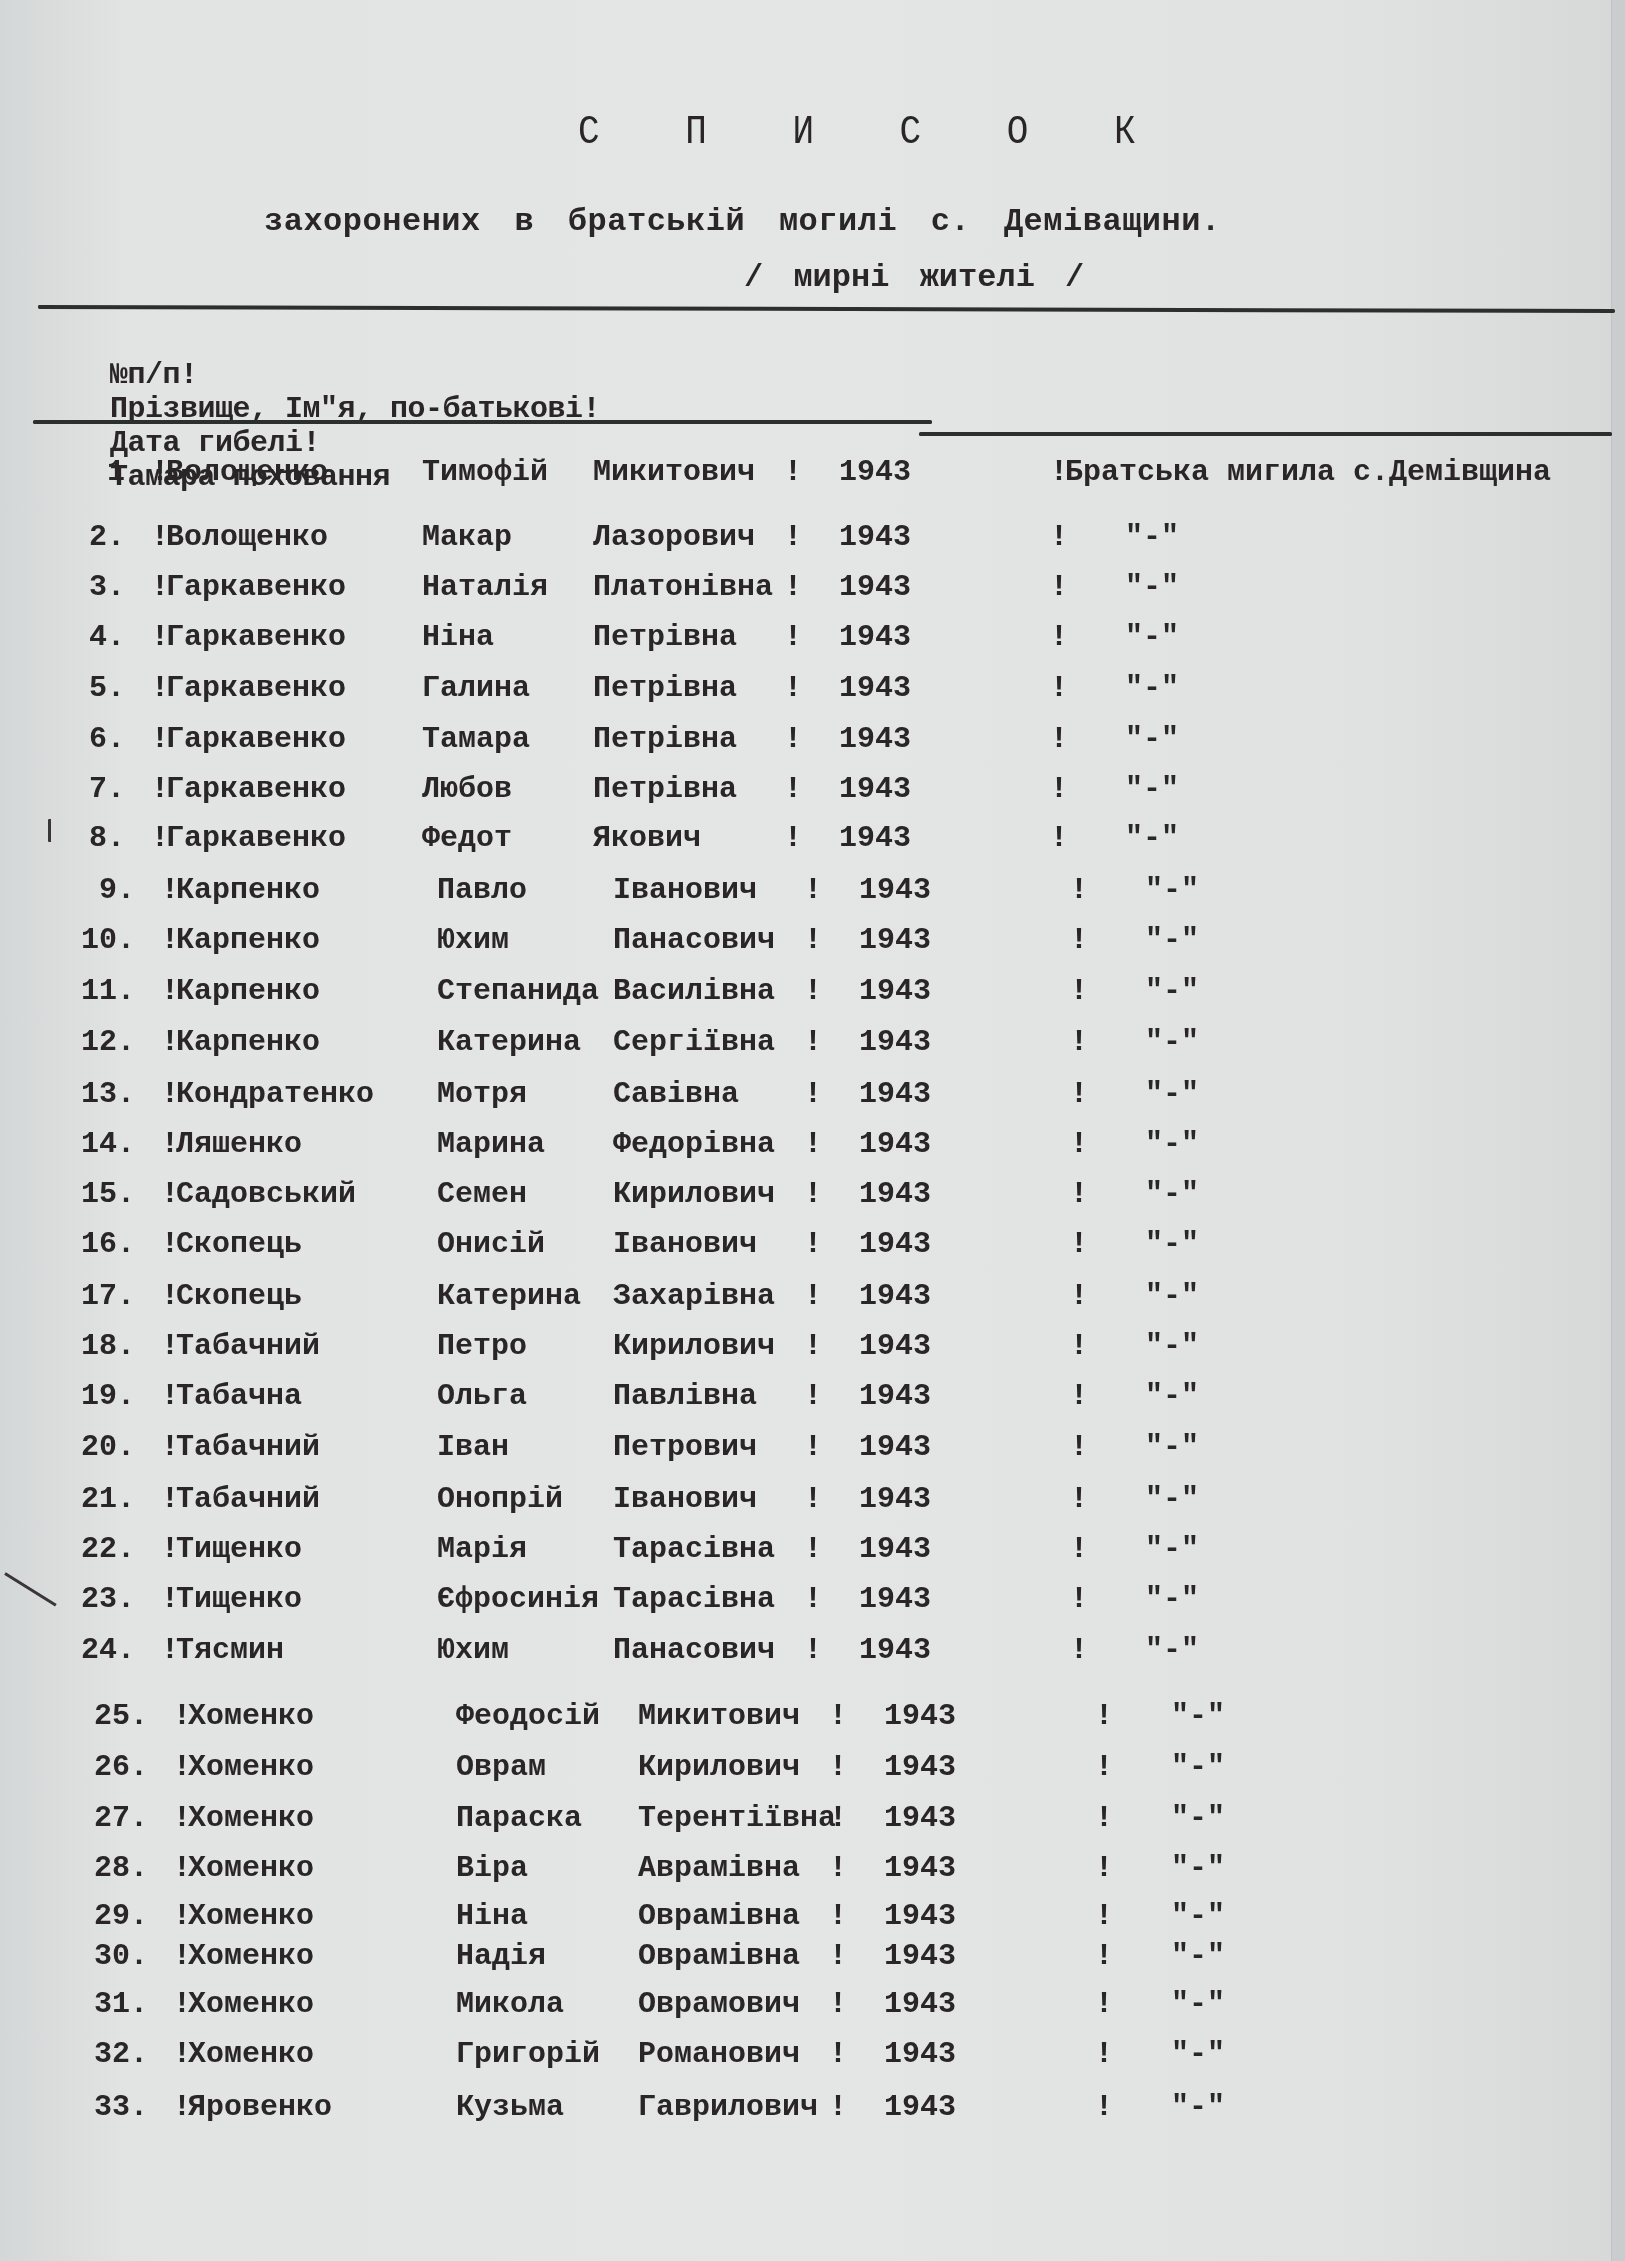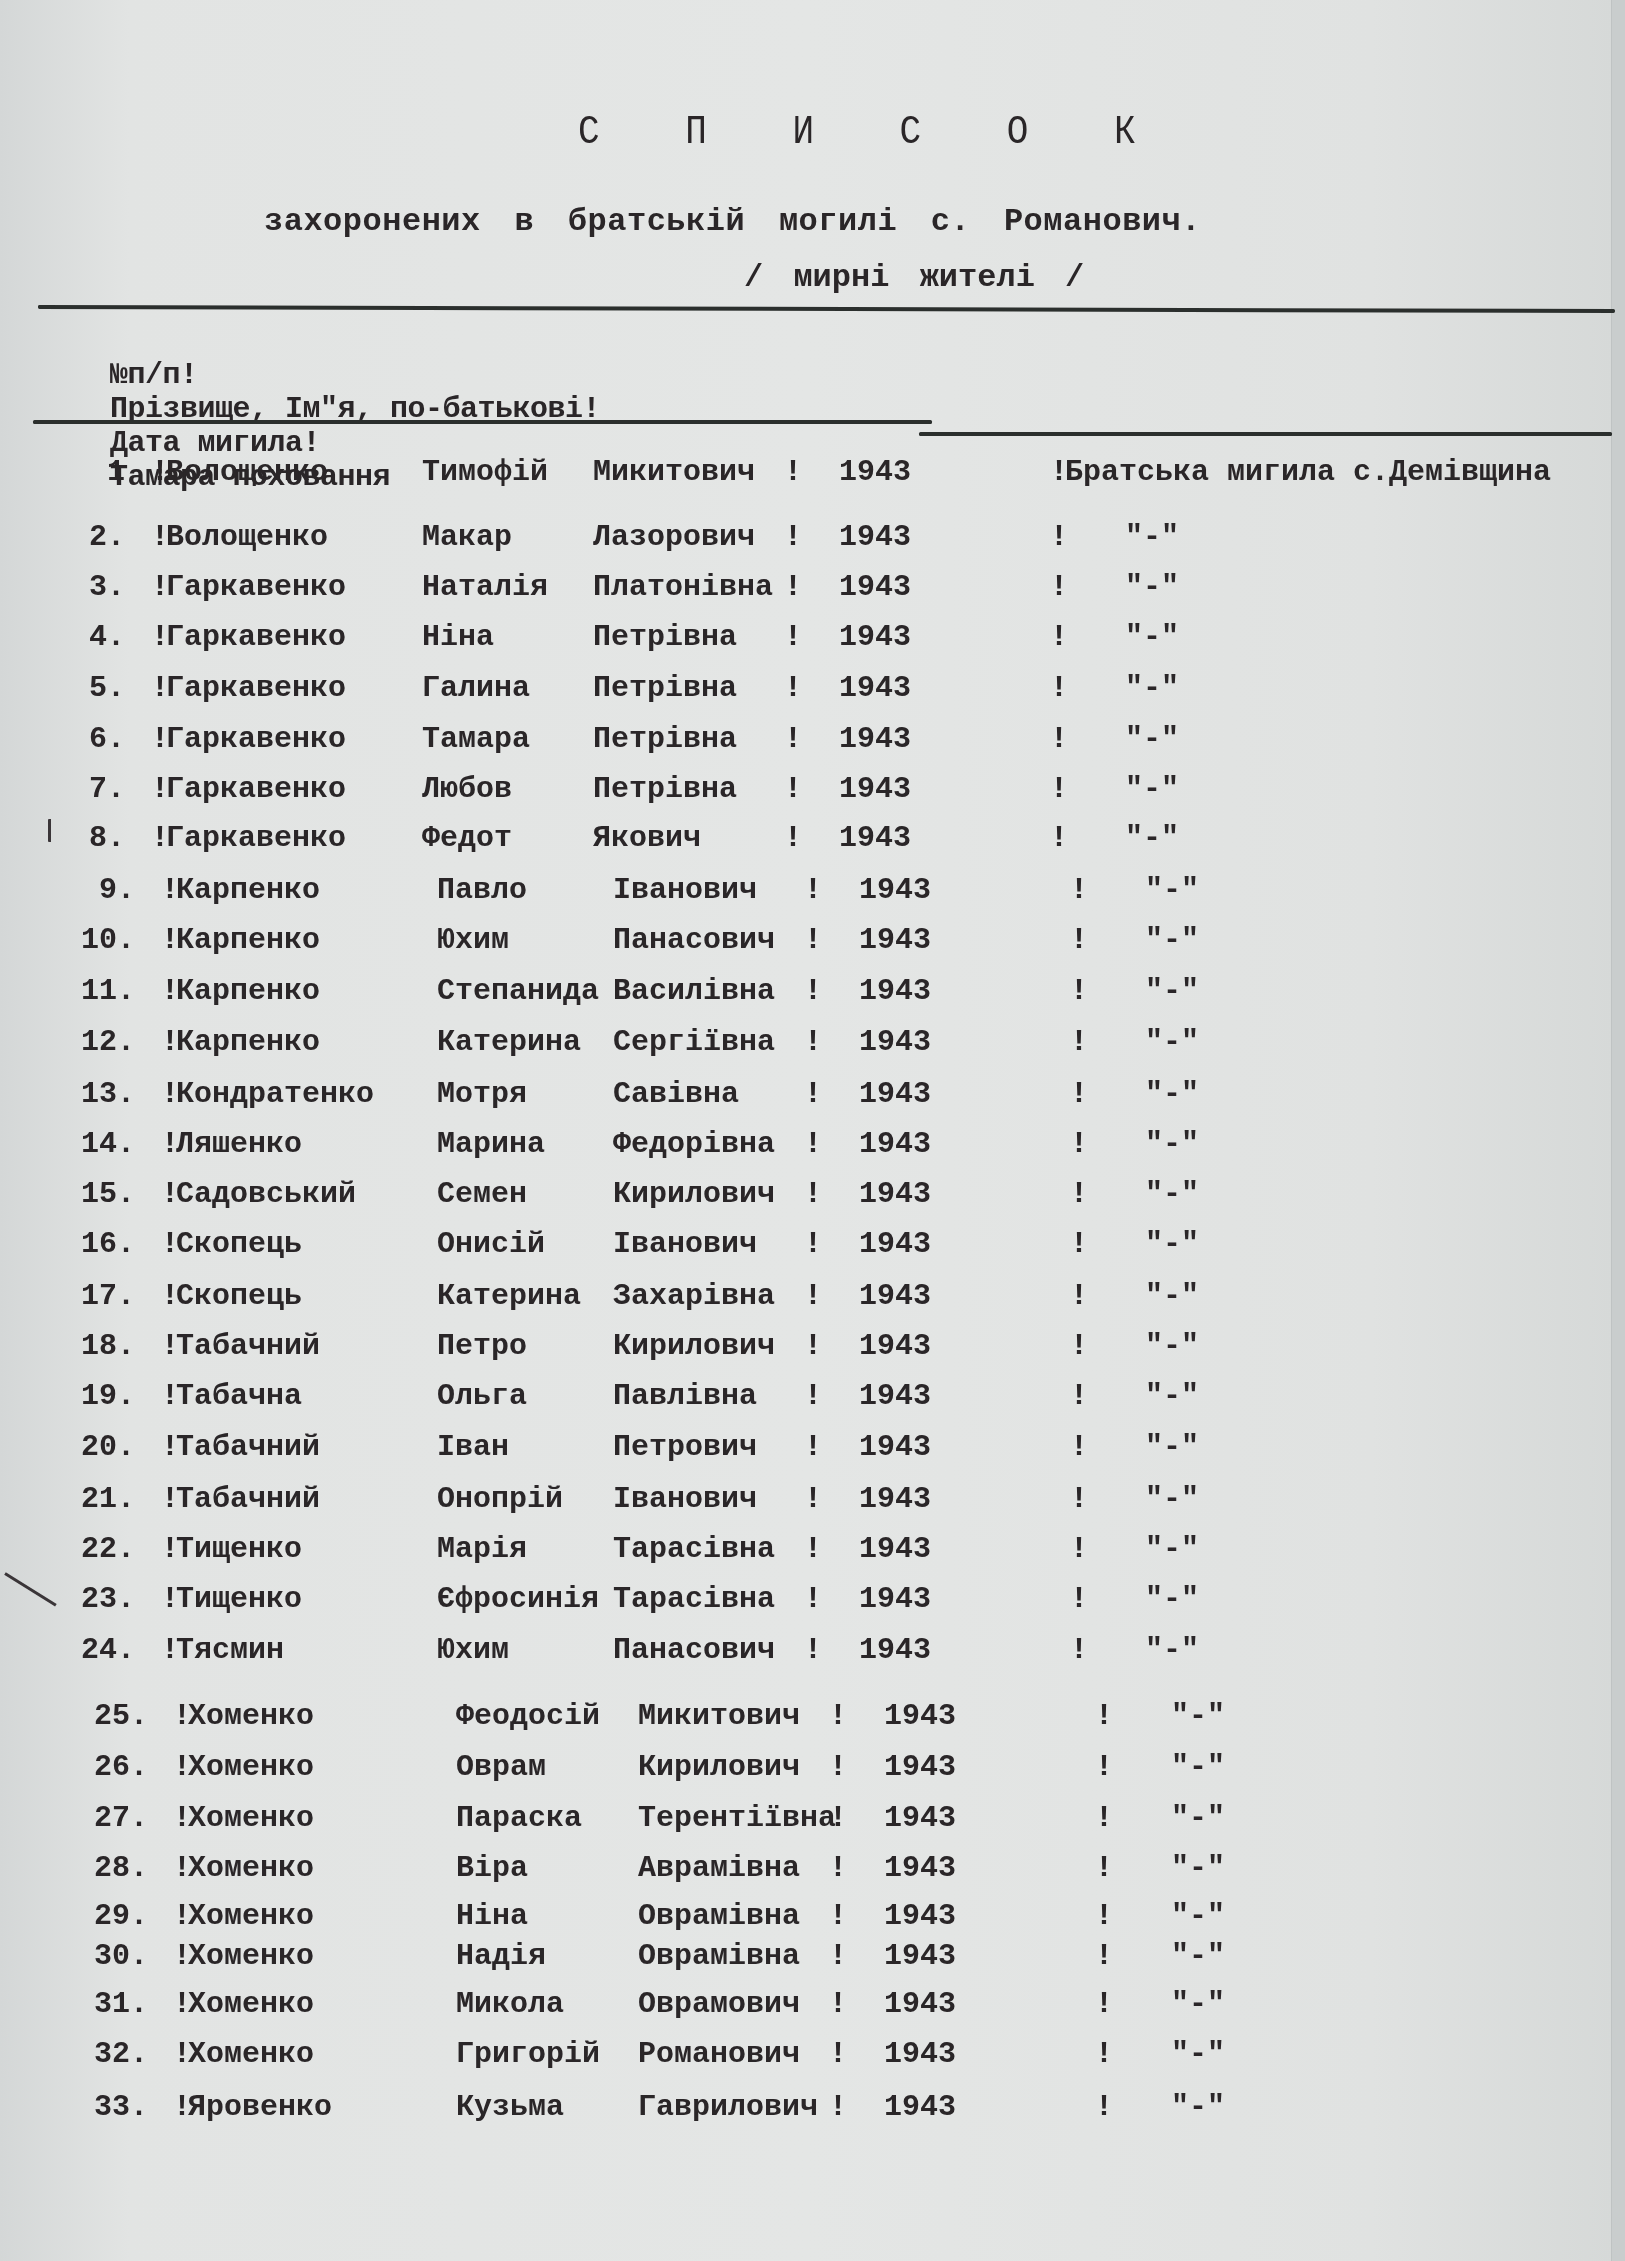--- a/index.html
+++ b/index.html
@@ -55,29 +55,29 @@
     background:#3a3538; transform:rotate(32deg); transform-origin:left center;
   }
 </style>
 </head>
 <body>
 
 <div class="paper"></div>
 <div class="paper-edge"></div>
 
 <div class="title">С П И С О К</div>
-<div class="subtitle">захоронених в братській могилі с. Романович.</div>
+<div class="subtitle">захоронених в братській могилі с. Деміващини.</div>
 <div class="subtitle2">/ мирні жителі /</div>
 
 <div class="rule rule-top"></div>
 
 <div class="header-row">
   <span>№п/п!</span>
   <span>Прізвище, Ім"я, по-батькові!</span>
-  <span>Дата мигила!</span>
+  <span>Дата гибелі!</span>
   <span>Тамара поховання</span>
 </div>
 
 <div class="rule rule-mid-left"></div>
 <div class="rule rule-mid-right"></div>
 
 <div id="rows">
     <div class="row" style="top: 455px; left: 0px; width: 1608px;"><span class="c-num" style="left: 65px;">1</span><span style="left: 166px;">Волощенко</span><span style="left: 422px;">Тимофій</span><span style="left: 593px;">Микитович</span><span style="left: 839px;">1943</span><span style="left: 1065px;">Братська мигила с.Демівщина</span><span style="left: 151px;">!</span><span style="left: 784px;">!</span><span style="left: 1050px;">!</span></div>
     <div class="row" style="top: 520px; left: 0px; width: 1608px;"><span class="c-num" style="left: 65px;">2.</span><span style="left: 166px;">Волощенко</span><span style="left: 422px;">Макар</span><span style="left: 593px;">Лазорович</span><span style="left: 839px;">1943</span><span style="left: 1125px;">"-"</span><span style="left: 151px;">!</span><span style="left: 784px;">!</span><span style="left: 1050px;">!</span></div>
     <div class="row" style="top: 570px; left: 0px; width: 1608px;"><span class="c-num" style="left: 65px;">3.</span><span style="left: 166px;">Гаркавенко</span><span style="left: 422px;">Наталія</span><span style="left: 593px;">Платонівна</span><span style="left: 839px;">1943</span><span style="left: 1125px;">"-"</span><span style="left: 151px;">!</span><span style="left: 784px;">!</span><span style="left: 1050px;">!</span></div>

